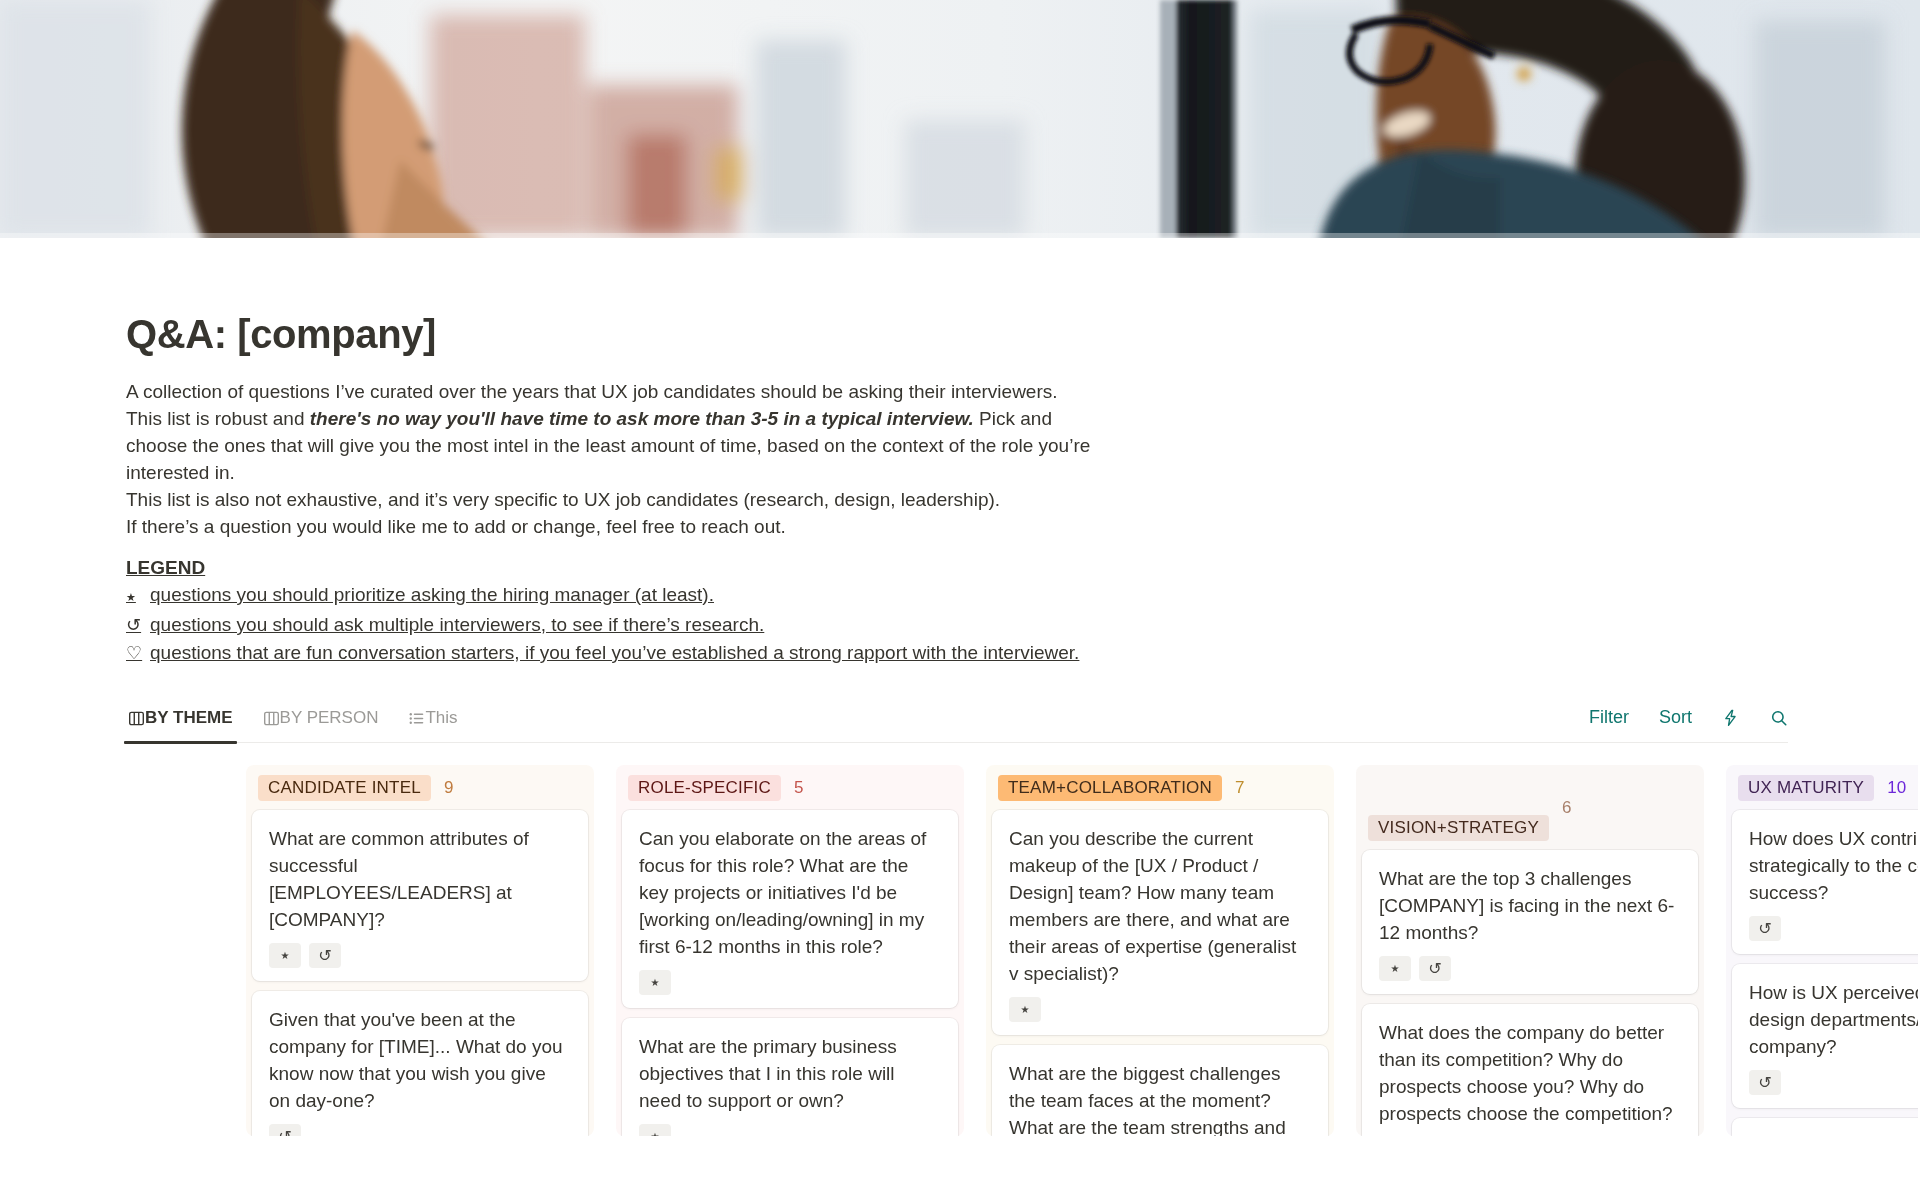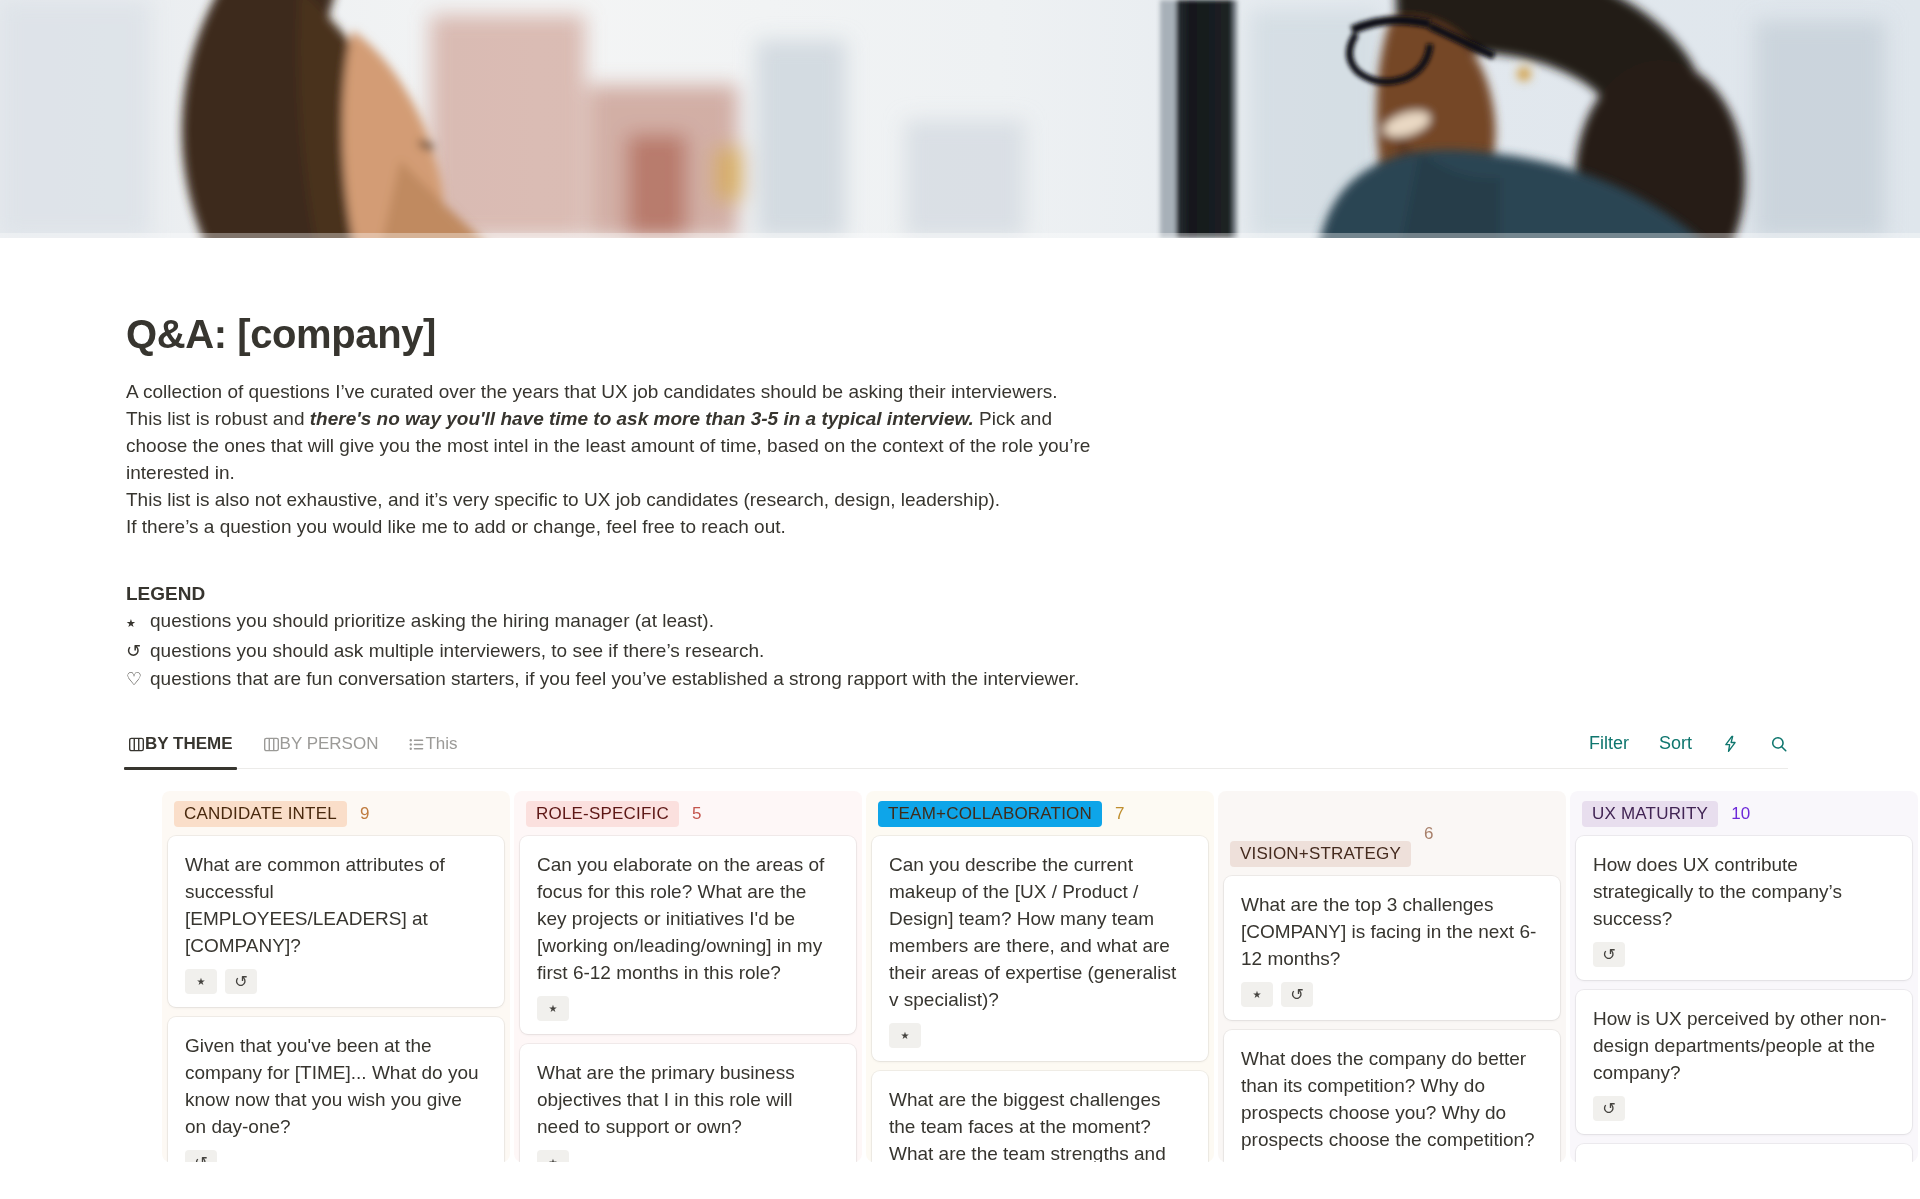--- a/index.html
+++ b/index.html
@@ -10,41 +10,41 @@
   
   .cover{height:238px;width:1920px;overflow:hidden;position:relative;}
   .cover svg{display:block;width:1920px;height:238px;}
   
   .content{padding:72px 2px 0 126px;}
   .page-title{font-size:40px;line-height:48px;font-weight:700;letter-spacing:-0.4px;margin:0 0 20px 0;color:#37352f;}
   .text-block{max-width:990px;font-size:19px;line-height:27px;color:#37352f;}
   .text-block p{margin:0;}
   .mt{margin-top:26px;}
   .bi{font-weight:700;font-style:italic;}
-  .legend{margin-top:40px;}
+  .legend{margin-top:14px;text-decoration:underline;}
   .legend-heading{font-weight:700;}
   .legend-item{display:flex;align-items:baseline;line-height:27px;}
   .legend-icon{flex:none;width:24px;text-align:left;color:#37352f;}
   .gi-star{font-size:11px;}
   .gi-repeat{font-size:18px;}
   .gi-heart{font-size:18px;}
   
   .toolbar{
     margin-top:37px;width:1662px;display:flex;justify-content:space-between;align-items:flex-end;
     border-bottom:1px solid #ecebe9;
   }
   .tabs{display:flex;gap:26px;}
   .tab{display:flex;align-items:center;font-size:17px;padding:4px 2px 14px 2px;color:#9b9a97;position:relative;cursor:pointer;}
   .tab.active{color:#37352f;font-weight:600;}
   .tab.active::after{content:"";position:absolute;left:-2px;right:-2px;bottom:-1.5px;height:2.5px;background:#37352f;border-radius:1px;}
   .tab svg{display:block;}
   .view-controls{display:flex;align-items:center;gap:30px;padding-bottom:14px;color:#0f766e;font-size:18px;}
   .vc-item{cursor:pointer;display:flex;align-items:center;}
   
-  .board{margin-top:22px;padding-left:120px;display:flex;gap:4px;height:371px;overflow:hidden;justify-content:flex-end;}
+  .board{margin-top:22px;padding-left:120px;display:flex;gap:22px;height:371px;overflow:hidden;}
   .column{flex:none;width:348px;border-radius:8px;padding:8px 6px 6px 6px;box-sizing:border-box;}
   .col-header{display:flex;align-items:center;gap:13px;padding:2px 6px 9px 6px;}
   .col-chip{font-size:17px;font-weight:500;padding:3px 10px;border-radius:4px;letter-spacing:0.2px;white-space:nowrap;}
   .col-count{font-size:17px;}
   .cards{display:flex;flex-direction:column;gap:10px;}
   .card{
     background:#ffffff;border-radius:8px;padding:15px 17px 13px 17px;
     box-shadow:0 0 0 1px rgba(15,15,15,0.05),0 1px 3px rgba(15,15,15,0.06);
     font-size:19px;line-height:27px;color:#37352f;cursor:pointer;
   }
@@ -253,21 +253,21 @@
             <span class="chip">
                 <span class="g g-star">★</span>
               </span>
           </div>
         </div>
       </div>
     </div>
 
     <div class="column" style="background: rgba(223, 171, 30, 0.055);">
       <div class="col-header">
-        <span class="col-chip" style="background: #0ea5e9; color: rgb(64, 44, 27);">TEAM+COLLABORATION</span>
+        <span class="col-chip" style="background: #fdba74; color: rgb(64, 44, 27);">TEAM+COLLABORATION</span>
         <span class="col-count" style="color: rgb(191, 142, 46);">7</span>
       </div>
       <div class="cards">
         <div class="card">
           <div>Can you describe the current makeup of the [UX / Product / Design] team? How many team members are there, and what are their areas of expertise (generalist v specialist)?</div>
           <div class="card-tags">
             <span class="chip">
                 <span class="g g-star">★</span>
               </span>
           </div>

